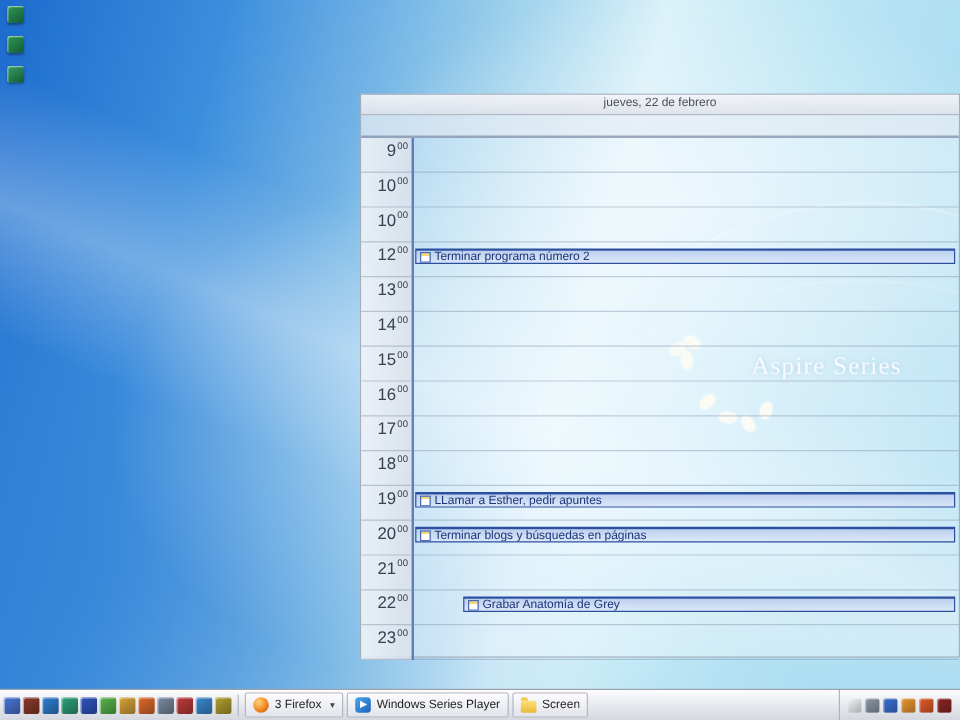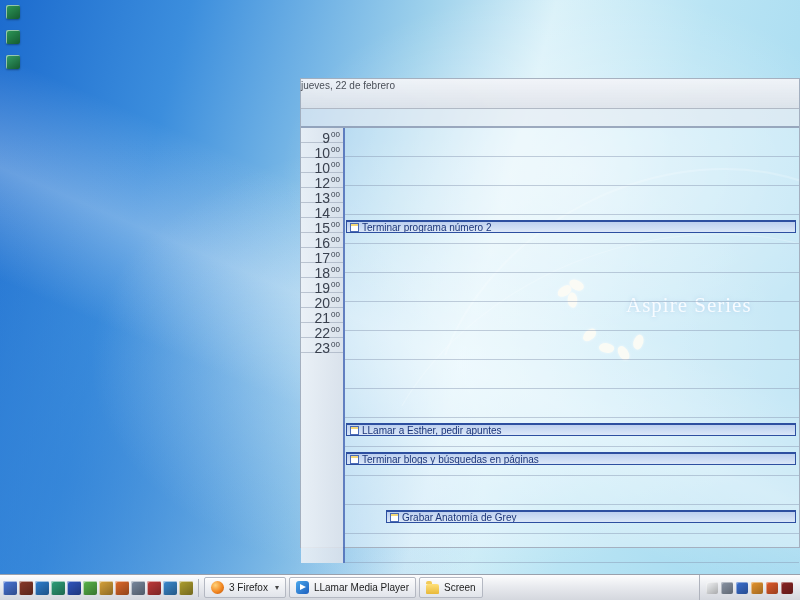--- a/index.html
+++ b/index.html
@@ -26,28 +26,28 @@
 
   
   .desktop-icons { position:absolute; left:6px; top:5px; display:flex; flex-direction:column; gap:11px; }
   .desk-icon { width:14px; height:14px; border-radius:2px;
     background:linear-gradient(145deg, var(--c,#2f9a5a), #145a30);
     box-shadow:inset 1px 1px 0 rgba(255,255,255,0.5), 0 1px 2px rgba(0,0,0,0.35); cursor:pointer; }
 
   
   .calendar { position:absolute; left:300px; top:78px; width:500px; height:470px;
     border:1px solid rgba(160,170,185,0.9); background:rgba(250,252,254,0.38); }
-  .cal-header { height:30px; line-height:13px; text-align:left; font-size:10px; color:#4a4f58;
+  .cal-header { height:17px; line-height:13px; text-align:center; font-size:10px; color:#4a4f58;
     background:linear-gradient(180deg, rgba(242,244,248,0.92), rgba(222,226,233,0.88));
     border-bottom:1px solid rgba(150,160,175,0.7); }
   .cal-allday { height:19px; background:rgba(228,233,240,0.55);
     border-bottom:2px solid rgba(115,130,160,0.65); }
   .cal-body { display:flex; height:435px; }
   .time-col { width:42px; background:linear-gradient(90deg, rgba(240,243,247,0.85), rgba(219,225,234,0.85)); }
-  .hour-cell { height:15px; border-bottom:1px solid rgba(140,152,172,0.5); text-align:right;
+  .hour-cell { height:29px; border-bottom:1px solid rgba(140,152,172,0.5); text-align:right;
     padding:3px 3px 0 0; color:#39404e; font-size:14px; line-height:1; }
   .hour-cell .m { font-size:8px; vertical-align:super; margin-left:1px; }
   .grid { flex:1; position:relative; border-left:2px solid rgba(78,108,182,0.85); }
   .grid-row { height:29px; border-bottom:1px solid rgba(132,148,175,0.45); }
   .event { position:absolute; left:1px; right:3px; height:13px;
     border:1px solid #2d4fa0; border-top-width:2px;
     background:linear-gradient(180deg, rgba(186,205,238,0.92), rgba(219,230,248,0.85));
     display:flex; align-items:center; gap:3px; padding:0 3px; font-size:10px; color:#1c3578;
     white-space:nowrap; overflow:hidden; cursor:pointer; }
   .event-icon { flex:0 0 auto; width:9px; height:9px; border:1px solid #4a6ab5;
@@ -184,21 +184,21 @@
       </div>
     <div class="tb-divider"></div>
     <div class="tasks">
         <div class="task-btn">
           <span class="ticon icon-firefox"></span>
           <span class="task-label">3 Firefox</span>
           <span class="chev">▾</span>
         </div>
         <div class="task-btn">
           <span class="ticon icon-wmp"></span>
-          <span class="task-label">LLamar Media Player</span>
+          <span class="task-label">Windows Series Player</span>
         </div>
         <div class="task-btn">
           <span class="ticon icon-folder"></span>
           <span class="task-label">Screen</span>
         </div>
       </div>
     <div class="tray">
         <span class="tray-ic" style="--c: #f2f4f6;"></span>
         <span class="tray-ic" style="--c: #8a95a5;"></span>
         <span class="tray-ic" style="--c: #3a6fd0;"></span>

